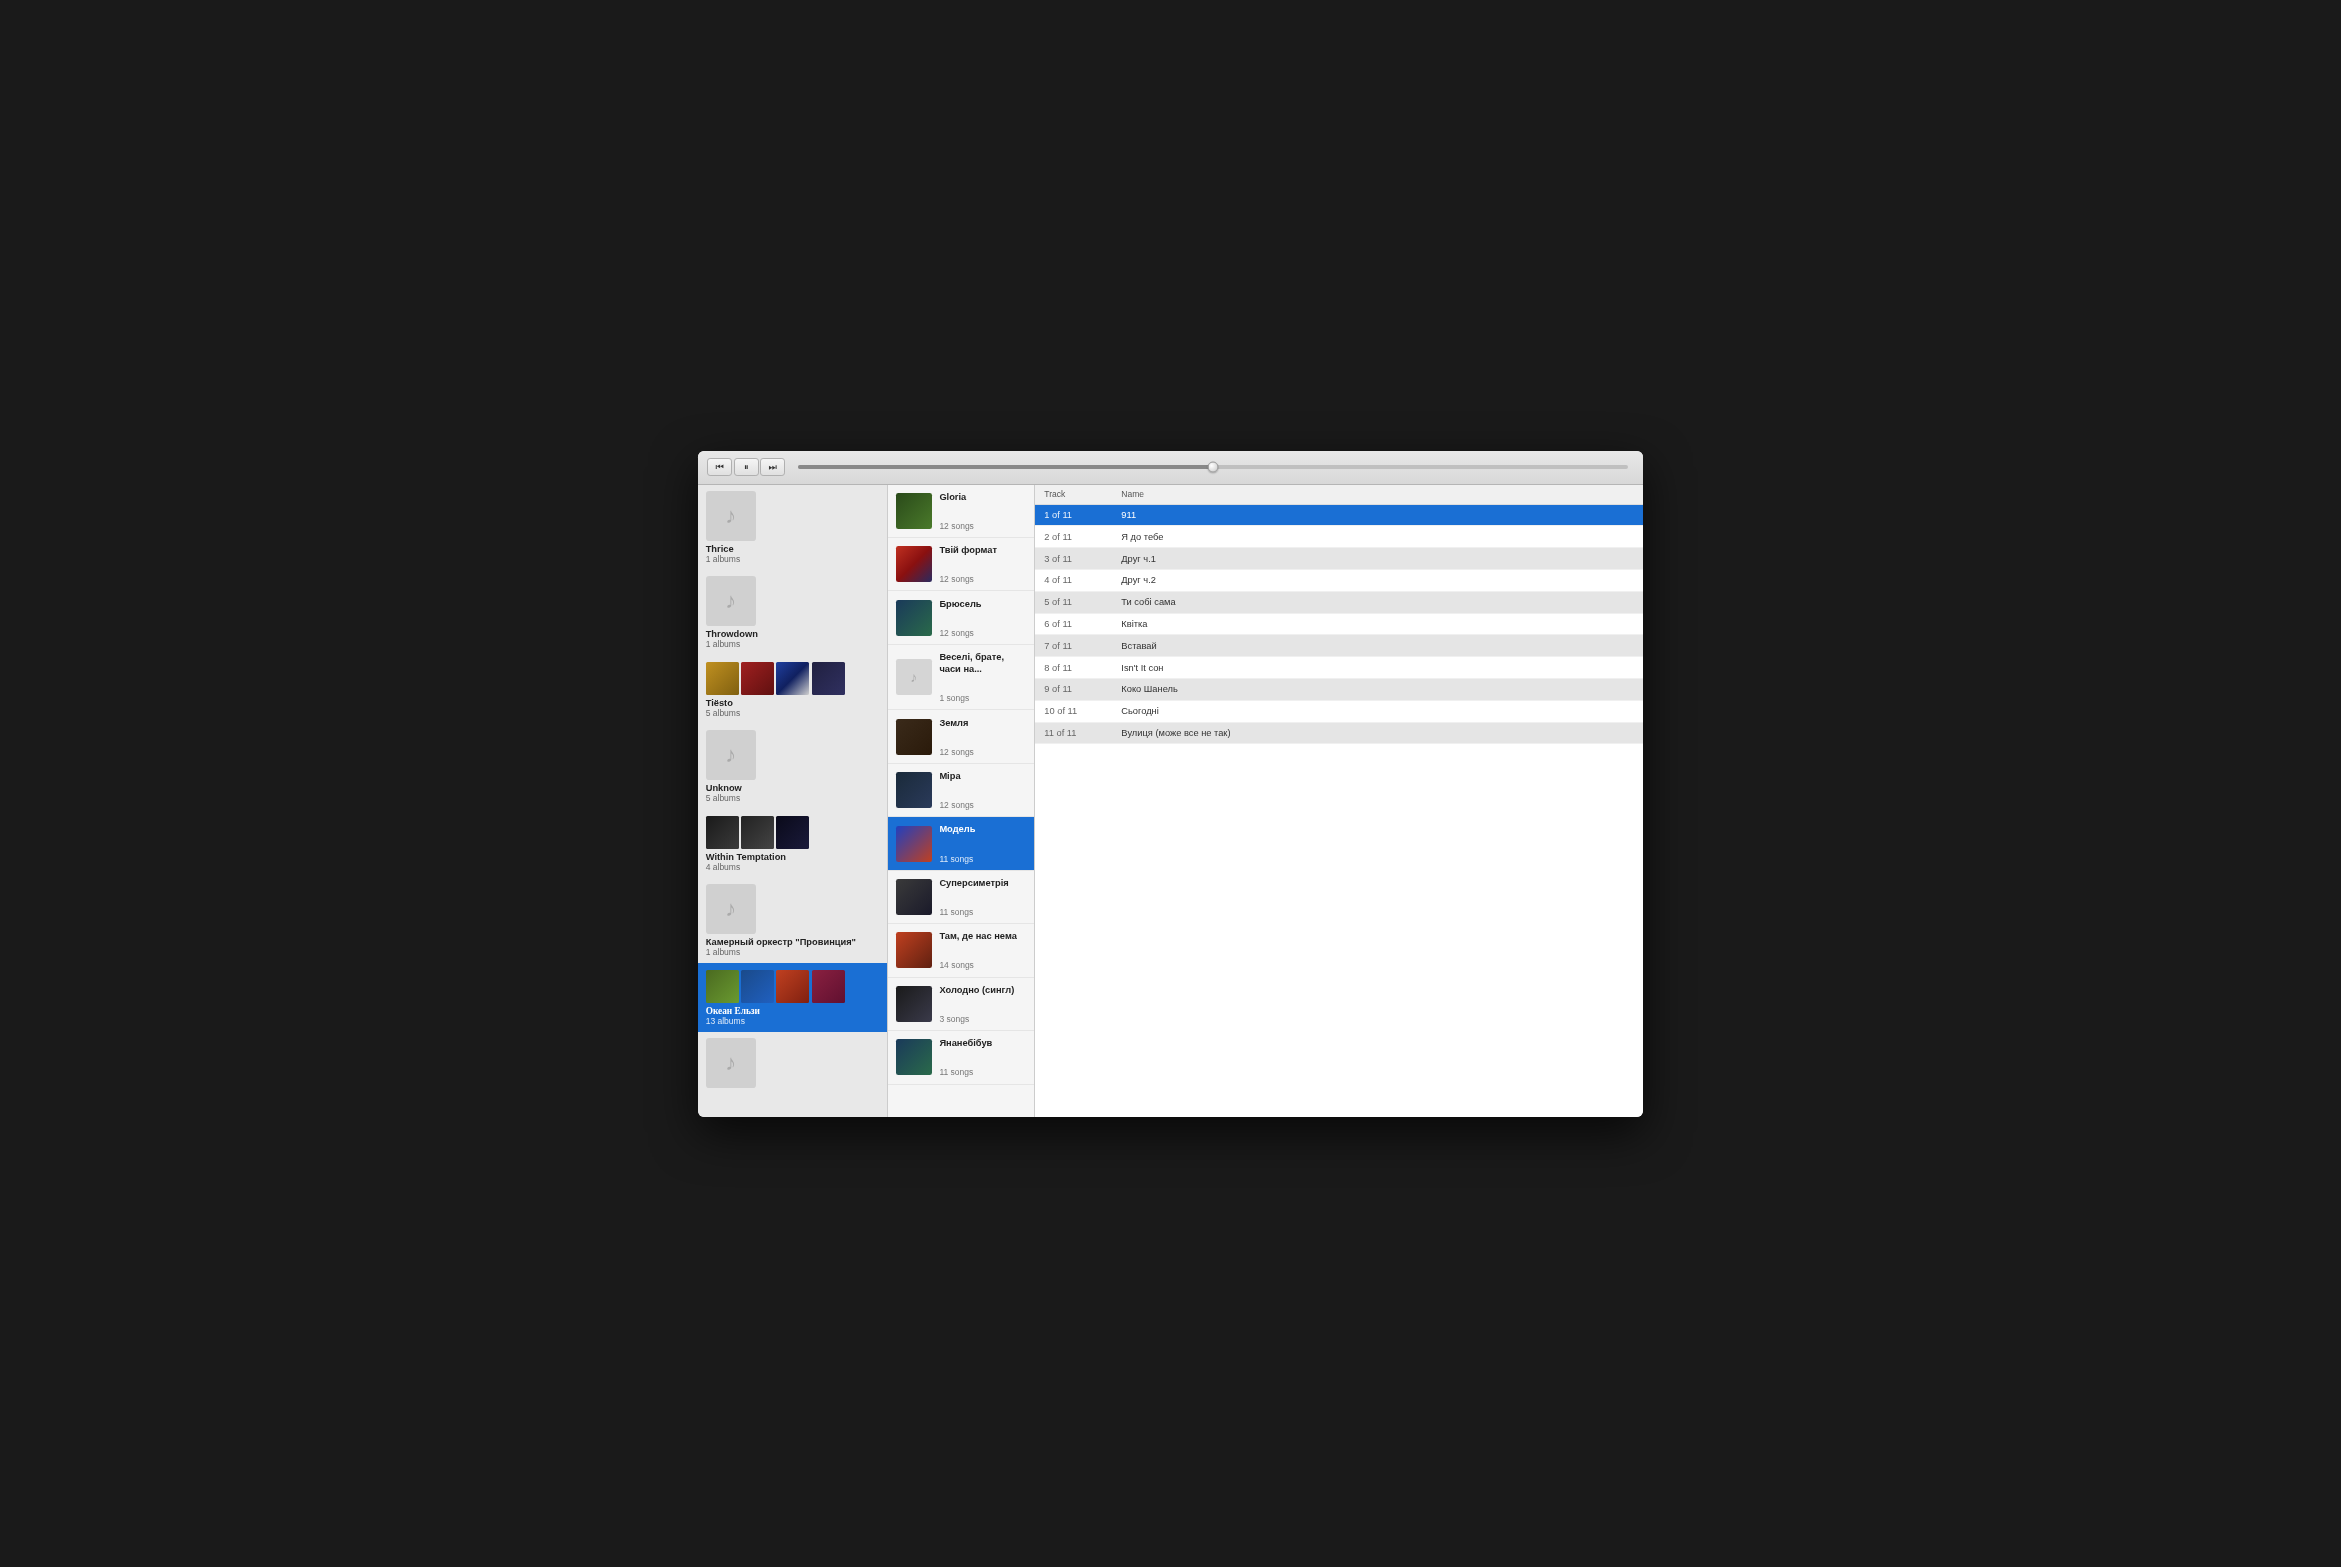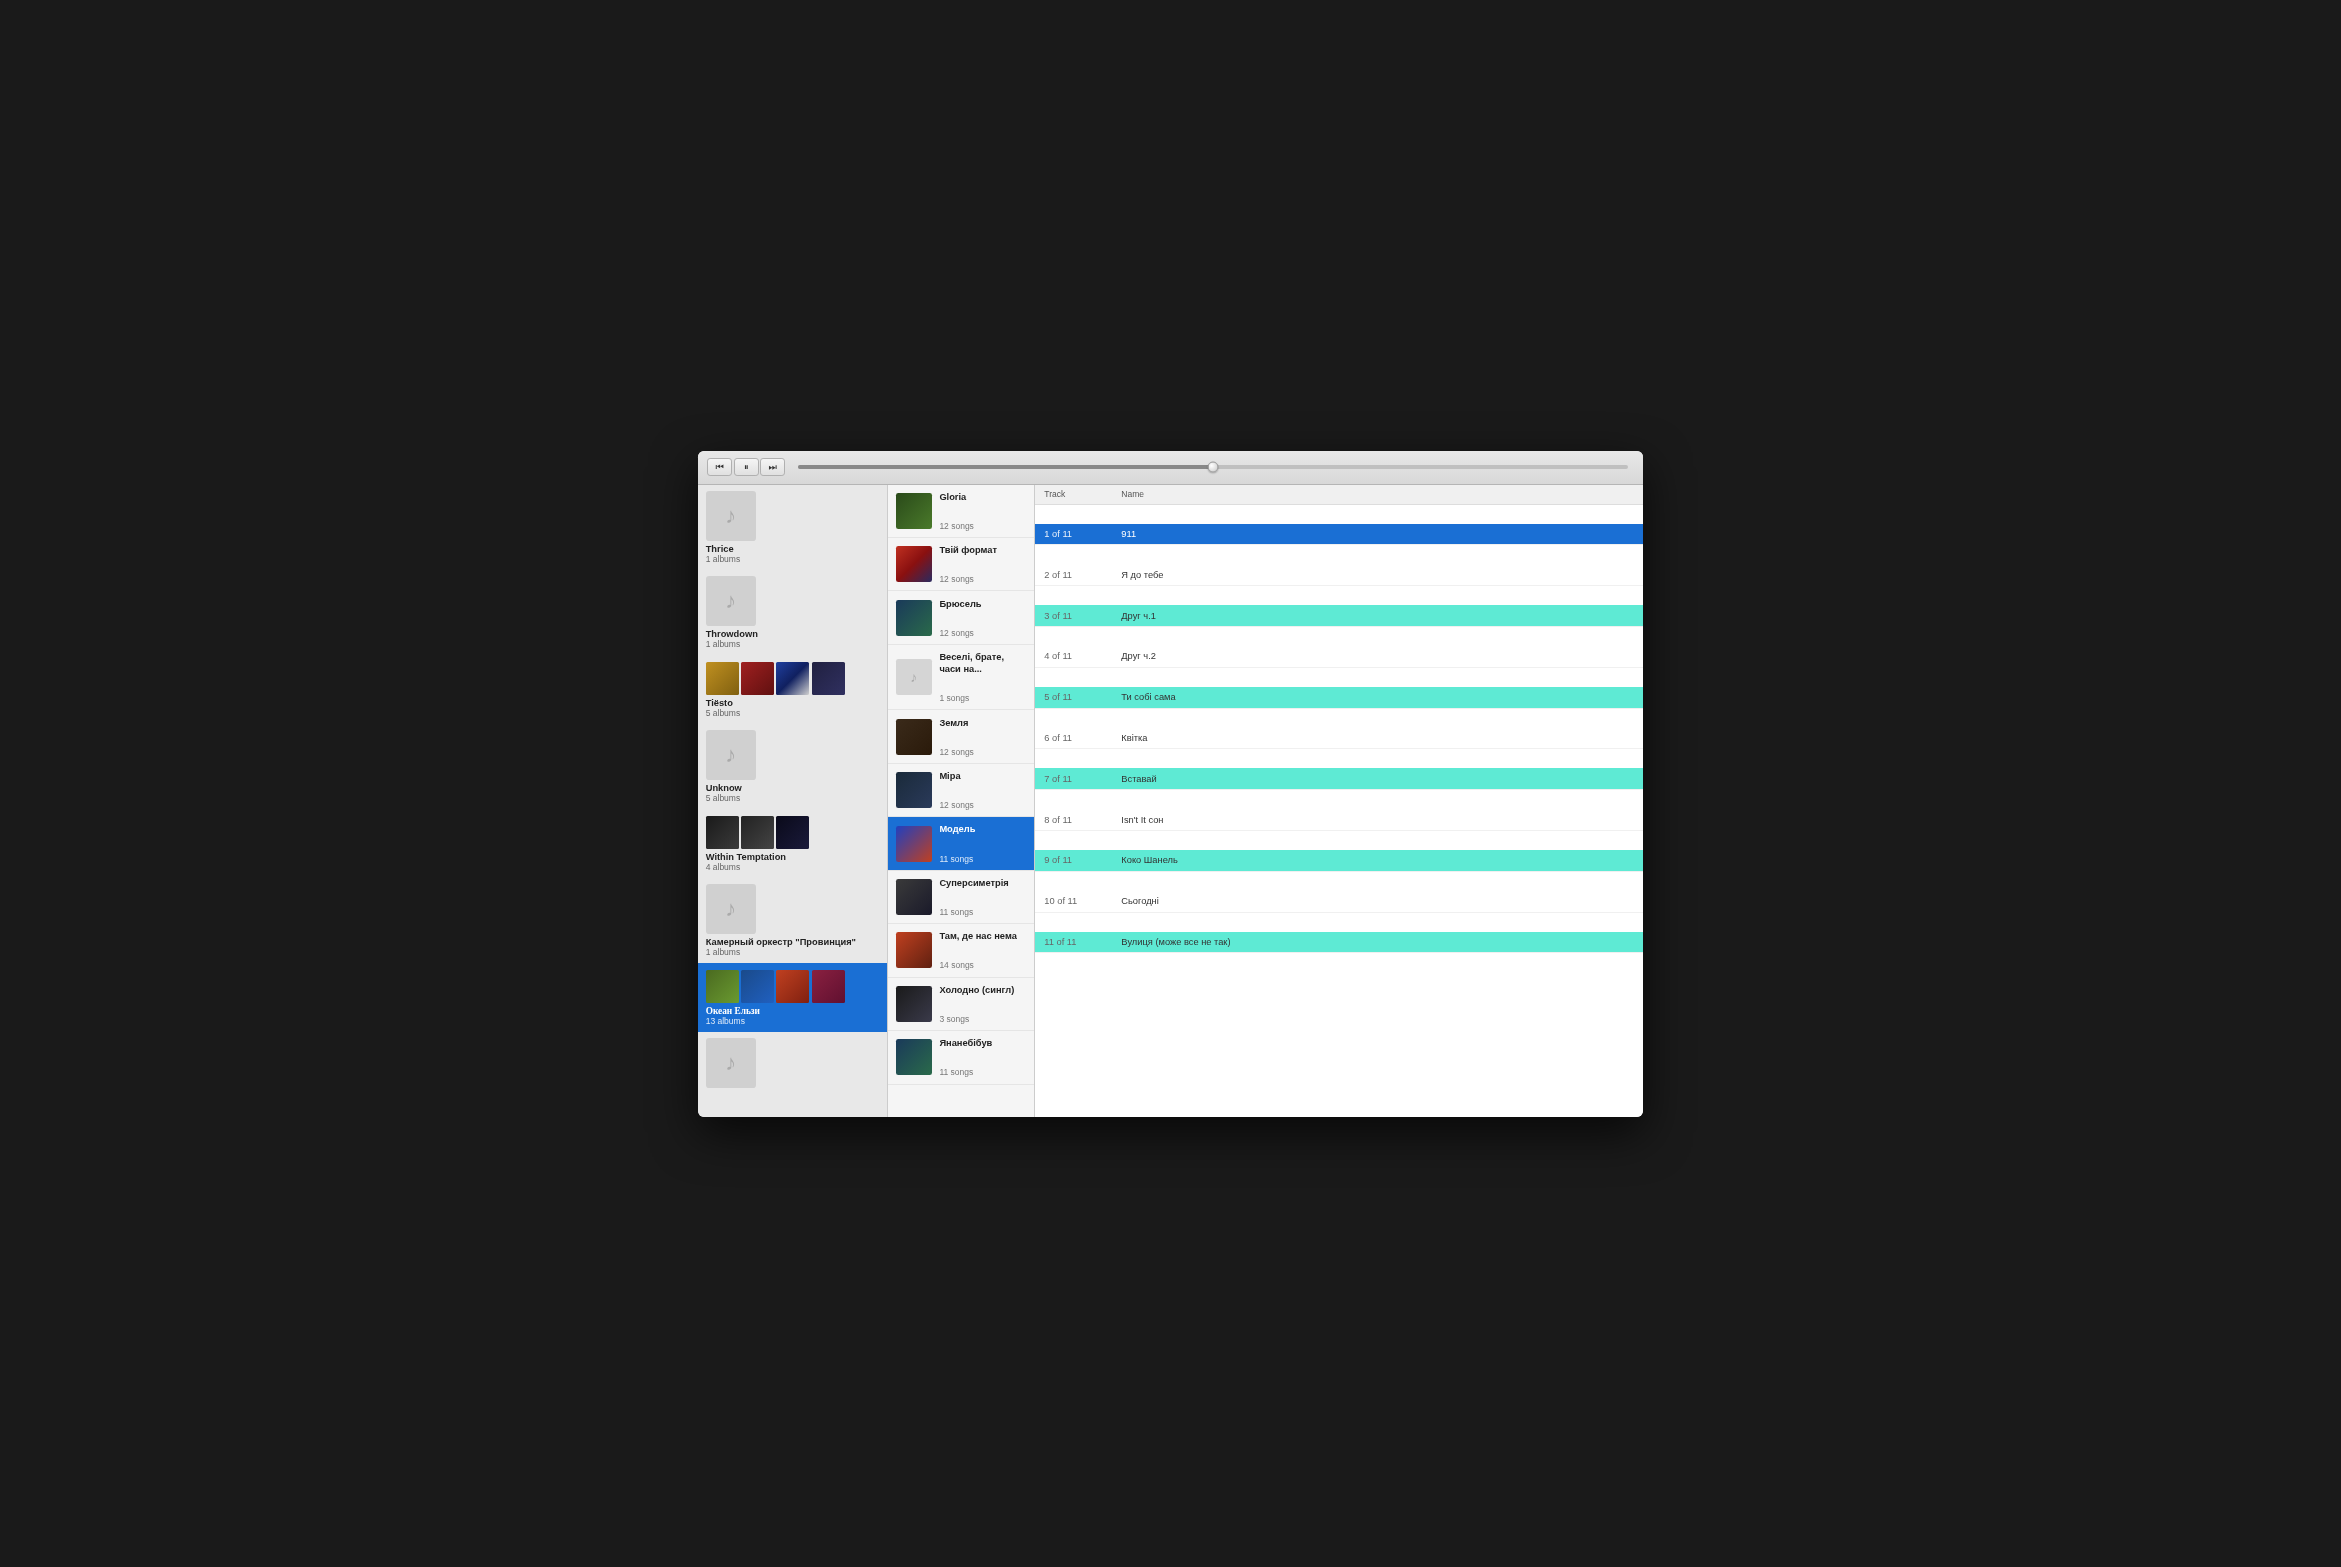--- a/index.html
+++ b/index.html
@@ -244,25 +244,24 @@
       padding: 1.5px 9.3px;
     }
     .col-track { width: 77px; }
     .col-name { flex: 1; }
     .track-row {
       display: flex;
       align-items: flex-end;
       padding: 3.1px 0;
       border-bottom: 0.8px solid #f0f0f0;
       cursor: pointer;
-      margin-top: 19px;
     }
     .track-row.selected { background: #1a6fd4; }
     .track-row.selected .track-cell { color: white; }
-    .track-row.alt { background: #5eead4; }
+    .track-row.alt { background: #e5e5e5; }
     .track-cell {
       font-size: 9.3px;
       color: #333;
       padding: 2.3px 9.3px;
     }
     .track-cell.col-track { width: 77px; color: #666; }
     .track-row.selected .track-cell.col-track { color: rgba(255,255,255,0.9); }
 
     
     .c1 { background: linear-gradient(135deg, #2a4a1a, #4a7a2a); }

